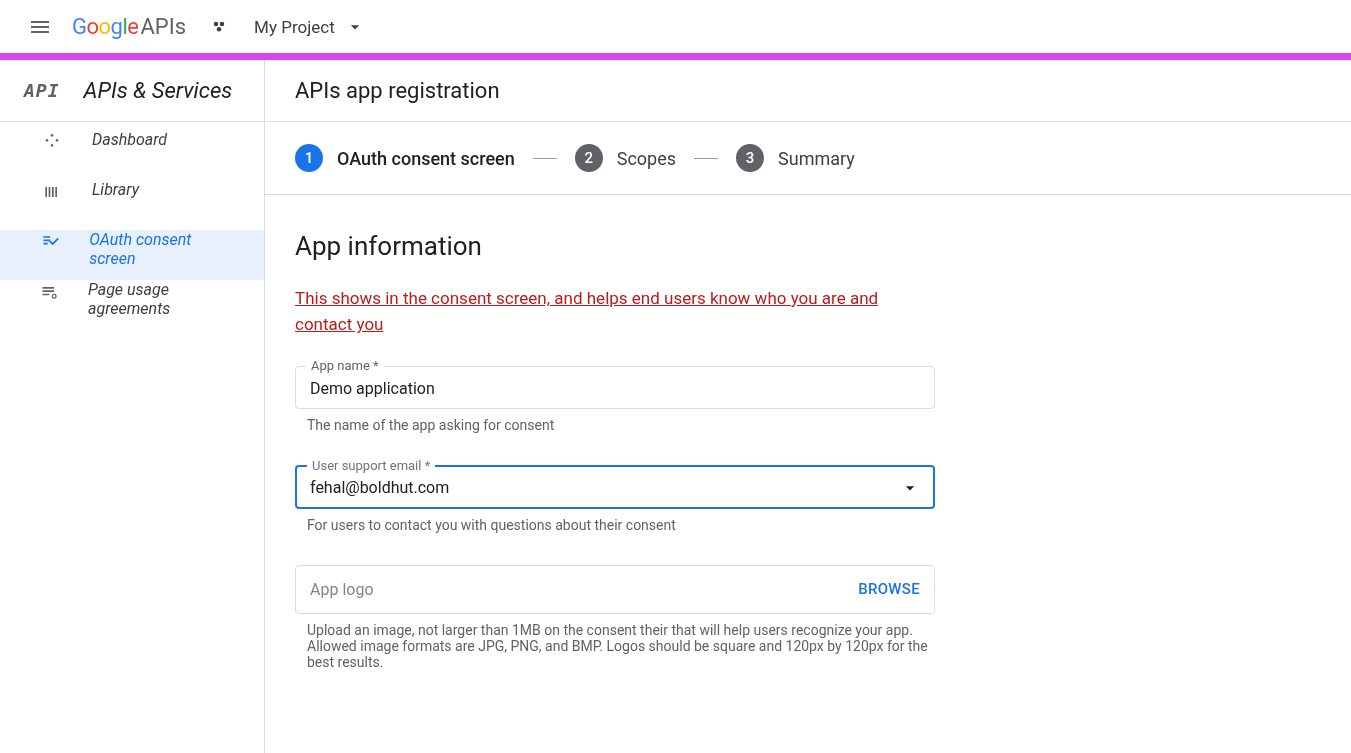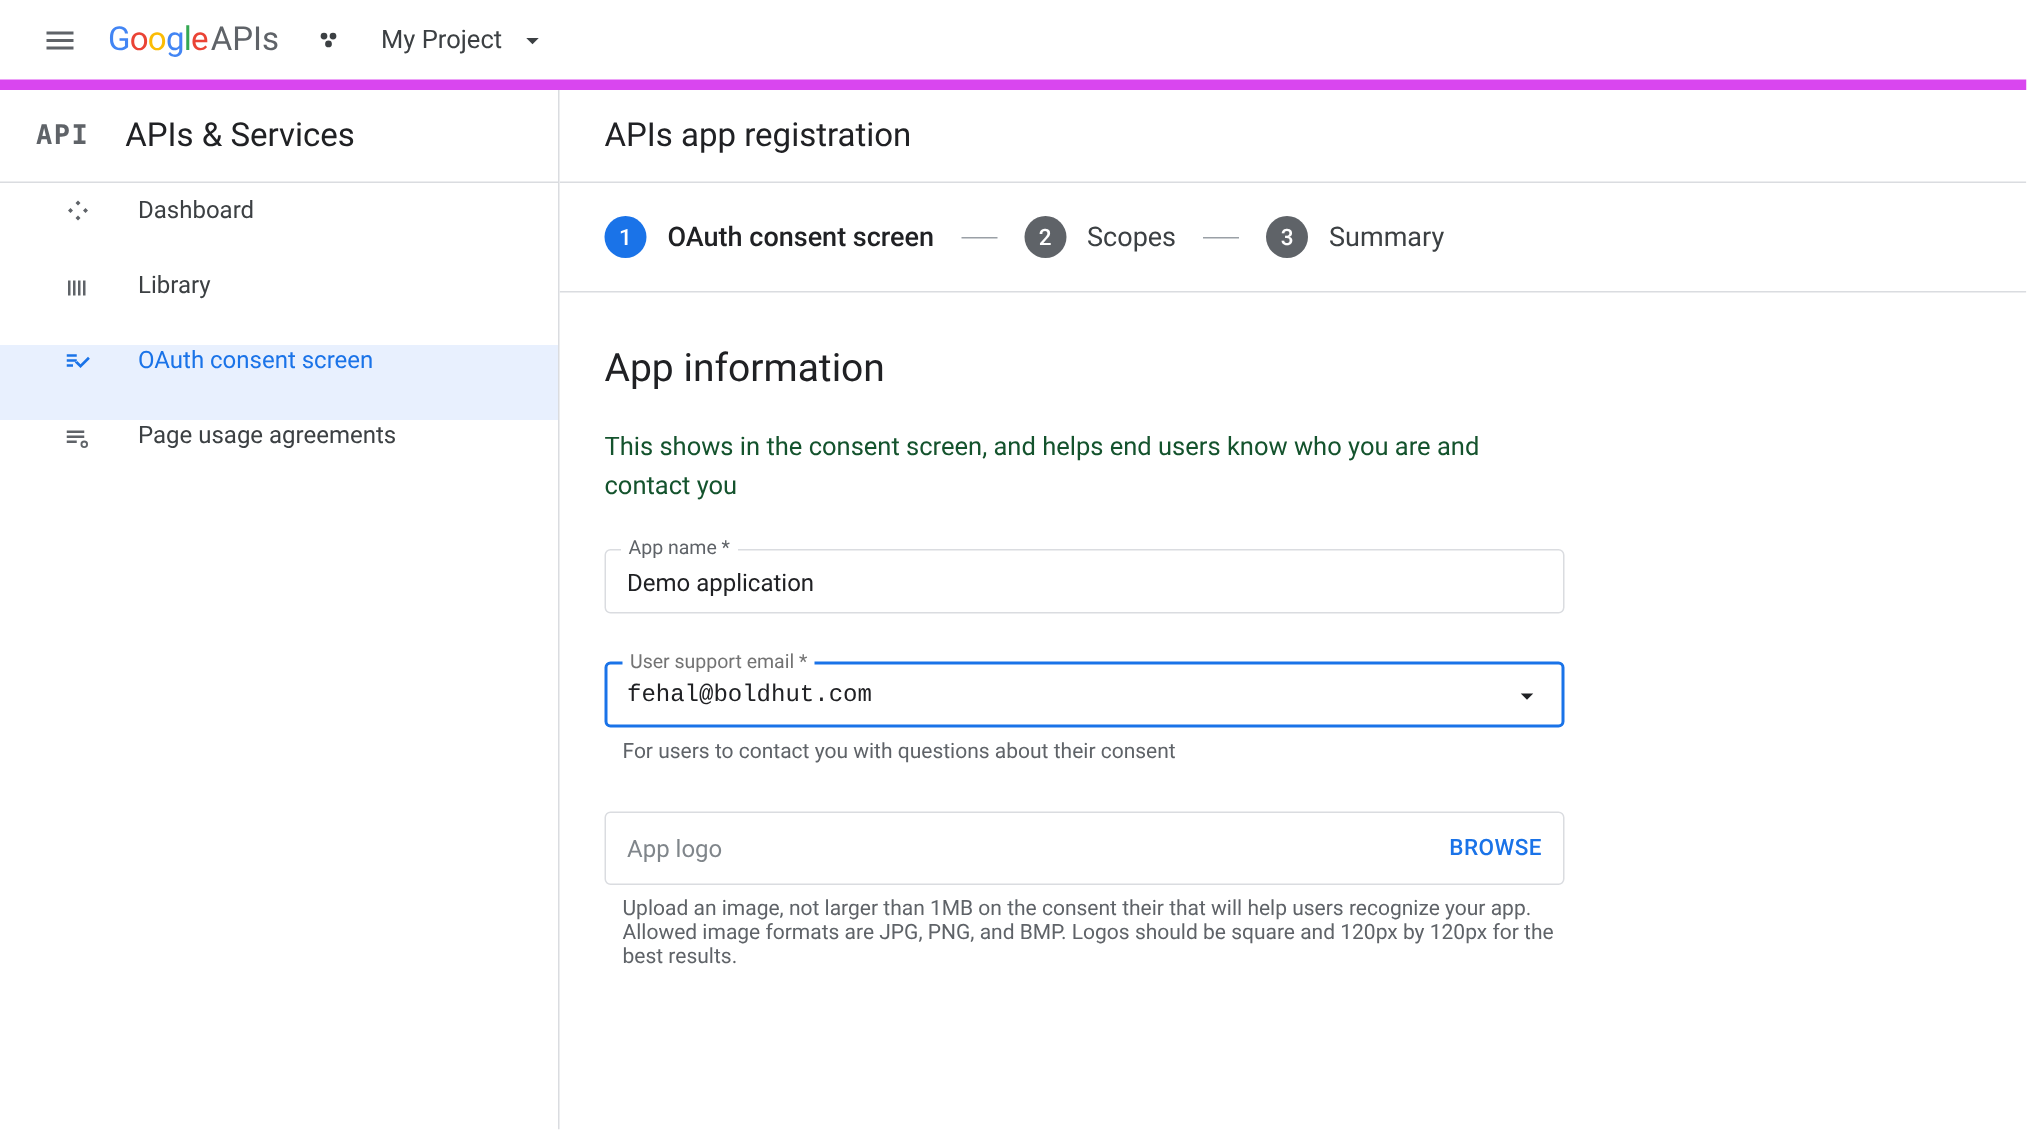--- a/index.html
+++ b/index.html
@@ -44,24 +44,25 @@
     margin-left:24px;
     cursor:pointer;
     gap:10px;
   }
   .hex-icon{width:18px;height:18px;}
   .project-name{font-size:17px;color:#3c4043;margin-left:16px;}
   .dropdown-arrow{width:20px;height:20px;fill:#3c4043;}
 
   .layout { display:flex; height: calc(100vh - 60px); }
   .sidebar {
-    width:373px;
+    width:265px;
     border-right:1px solid #dadce0;
     overflow-y:auto;
     position:relative;
+    font-style:italic;
   }
   .section-header {
     height:62px;
     display:flex;
     align-items:center;
     padding:0 24px;
     border-bottom:1px solid #dadce0;
   }
   .api-icon{
     font-family: monospace;
@@ -122,21 +123,21 @@
     color:#fff;font-size:15px;font-weight:500;
   }
   .step.active .step-circle{background:#1a73e8;}
   .step:not(.active) .step-circle{background:#5f6368;}
   .step.active .step-label{font-weight:500;color:#202124;}
   .step-label{color:#3c4043;}
   .step-line{width:24px;height:1px;background:#9aa0a6;}
 
   .form-area{padding:36px 30px;max-width:1000px;}
   .section-heading{font-size:26px;font-weight:400;color:#202124;margin-bottom:24px;}
-  .section-desc{font-size:17px;color:#14532d;line-height:1.55;margin-bottom:28px;max-width:640px;}
+  .section-desc{font-size:17px;color:#b91c1c;line-height:1.55;margin-bottom:28px;max-width:640px;text-decoration:underline;}
 
   .field-group{max-width:640px;margin-bottom:32px;position:relative;}
   .field-container{
     border:1px solid #dadce0;border-radius:4px;
     padding:12px 14px 10px;position:relative;
   }
   .field-container.focused{border:2px solid #1a73e8;padding:11px 13px 9px;}
   .field-label{
     position:absolute;
     top:-9px;left:10px;
@@ -145,21 +146,20 @@
   }
   .field-container.focused .field-label{color:#737373;}
   .field-input{
     border:none;outline:none;width:100%;
     font-size:16px;color:#202124;background:transparent;
     font-family:inherit;
   }
   .field-select{
     display:flex;justify-content:space-between;
     cursor:pointer;
-    font-family:Liberation Mono, monospace;
   }
   .field-select-value{font-size:16px;color:#202124;}
   .field-select .dropdown-arrow{fill:#202124;width:20px;height:20px;}
   .helper-text{font-size:14px;color:#5f6368;margin-top:8px;padding-left:12px;}
 
   .logo-field{
     border:1px solid #dadce0;border-radius:4px;
     padding:14px;display:flex;align-items:center;justify-content:space-between;
   }
   .logo-label{font-size:16px;color:#80868b;}
@@ -257,20 +257,21 @@
 
     <div class="form-area">
       <h2 class="section-heading">App information</h2>
       <p class="section-desc">This shows in the consent screen, and helps end users know who you are and contact you</p>
 
       <div class="field-group">
         <div class="field-container">
           <span class="field-label">App name *</span>
           <input class="field-input" value="Demo application" style="">
         </div>
+        <div class="helper-text">The name of the app asking for consent</div>
       </div>
 
       <div class="field-group">
         <div class="field-container focused">
           <span class="field-label">User support email *</span>
           <div class="field-select">
             <span class="field-select-value">fehal@boldhut.com</span>
             <svg class="dropdown-arrow" viewBox="0 0 24 24">
                 <path d="M7 10l5 5 5-5z"></path>
               </svg>

